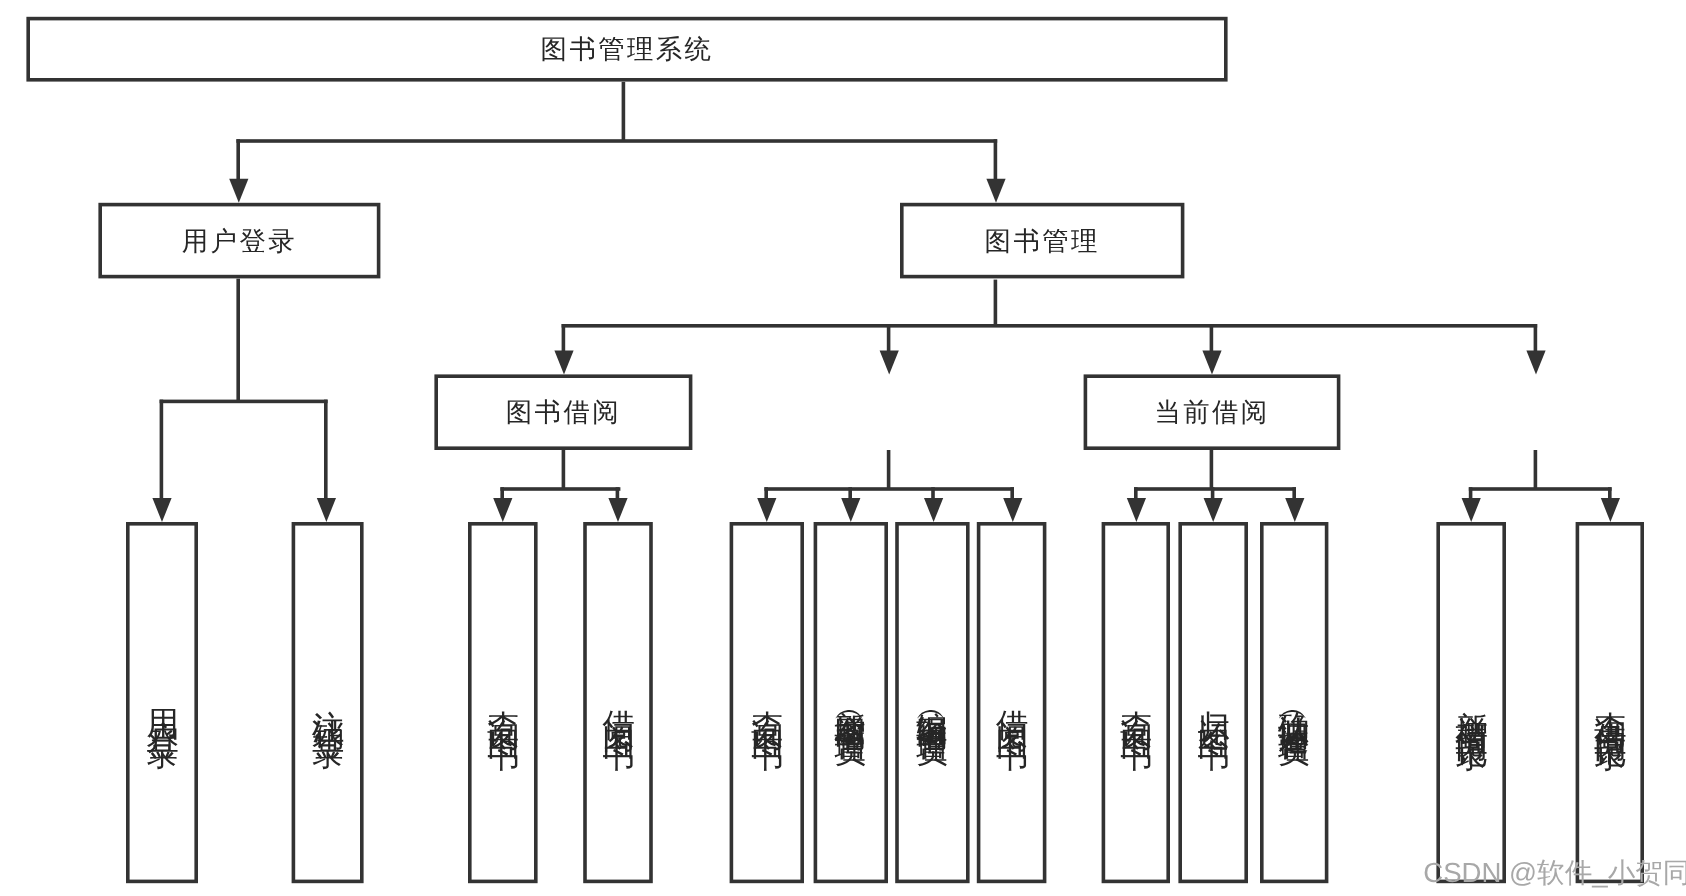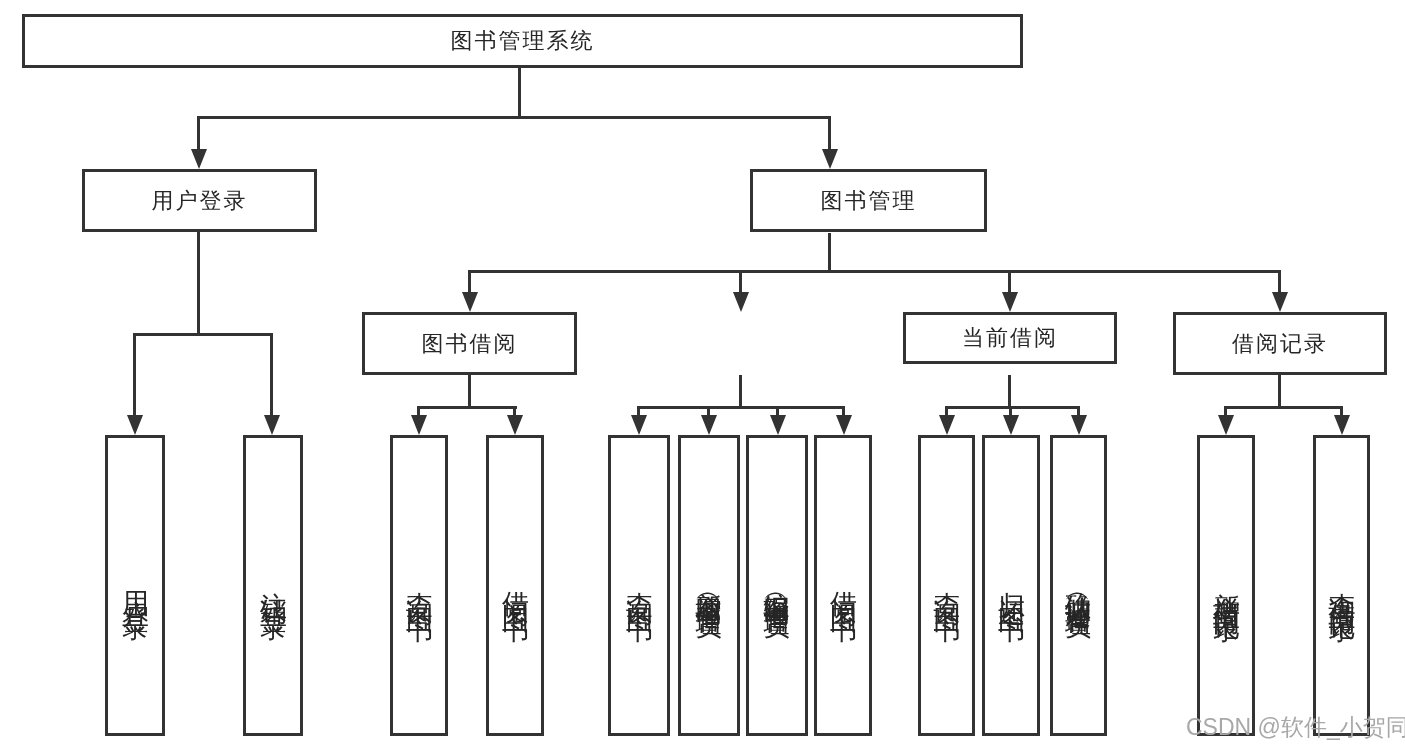--- a/index.html
+++ b/index.html
@@ -141,25 +141,22 @@
   <div class="box" style="left:82px; top:169px; width:235px; height:63px;">
     <span class="htext">用户登录</span>
   </div>
   <div class="box" style="left:750px; top:169px; width:237px; height:63px;">
     <span class="htext">图书管理</span>
   </div>
 
   <div class="box" style="left:362px; top:312px; width:215px; height:63px;">
     <span class="htext">图书借阅</span>
   </div>
-  <div class="box" style="left:903px; top:312px; width:214px; height:52px;text-align:right;">
+  <div class="box" style="left:903px; top:312px; width:214px; height:63px;text-align:right;">
     <span class="htext">当前借阅</span>
-  </div>
-  <div class="box" style="left:1173px; top:312px; width:214px; height:63px;">
-    <span class="htext">借阅记录</span>
   </div>
 
   <div class="box leaf" style="left:105px; width:60px;">
     <span class="vtext">用户登录</span>
   </div>
   <div class="box leaf" style="left:243px; width:60px;">
     <span class="vtext">注销登录</span>
   </div>
 
   <div class="box leaf" style="left:390px; width:58px;">

